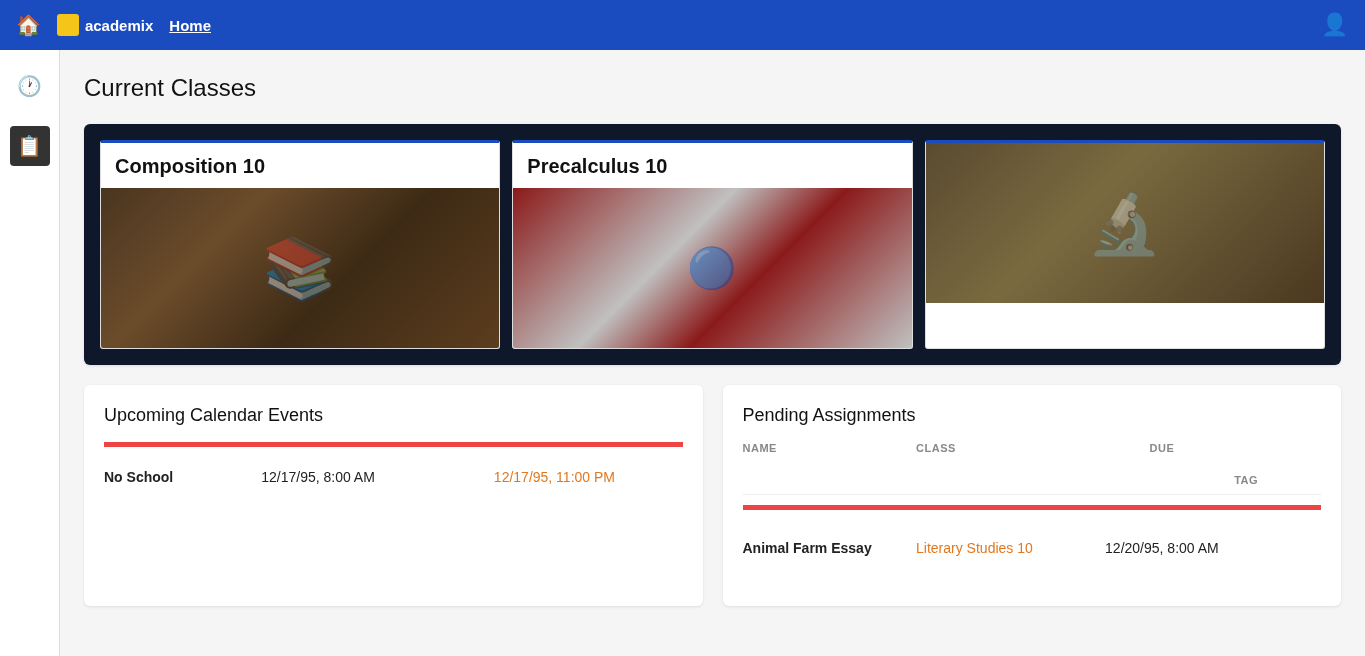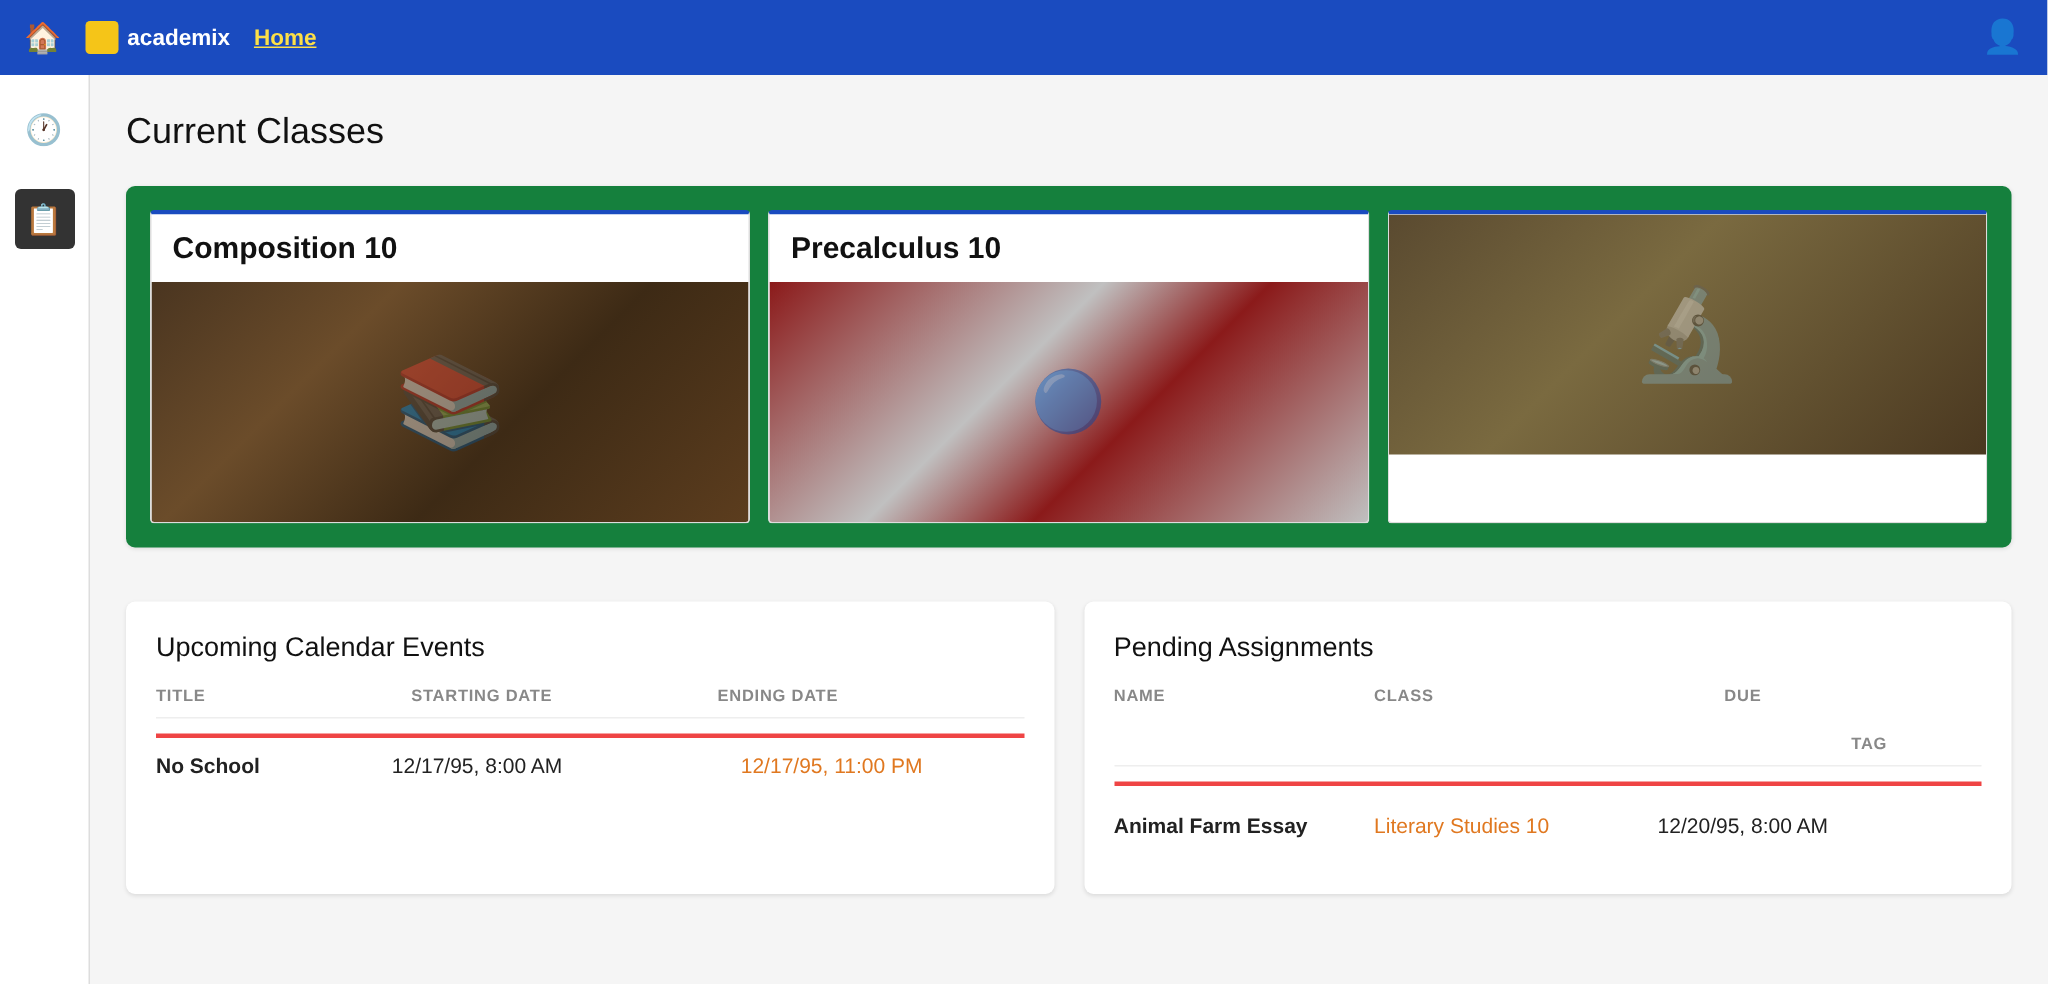--- a/index.html
+++ b/index.html
@@ -29,21 +29,21 @@
       height: 22px;
       background: #f5c518;
       border-radius: 3px;
     }
     .navbar-logo-text {
       color: white;
       font-size: 15px;
       font-weight: 600;
     }
     .navbar-link {
-      color: #fde047;
+      color: #ffffff;
       font-size: 15px;
       font-weight: 700;
       text-decoration: underline;
       cursor: pointer;
     }
     .navbar-spacer { flex: 1; }
     .navbar-user-icon {
       color: white;
       font-size: 22px;
       cursor: pointer;
@@ -91,25 +91,25 @@
 
     
     .section-title {
       font-size: 24px;
       font-weight: 400;
       margin-bottom: 22px;
       color: #111;
     }
 
     .classes-container {
-      background: #15803d;
+      background: #0f172a;
       border-radius: 6px;
       padding: 16px;
       box-shadow: 0 1px 3px rgba(0,0,0,0.1);
-      margin-bottom: 36px;
+      margin-bottom: 20px;
     }
 
     .class-cards {
       display: flex;
       gap: 12px;
       overflow-x: auto;
     }
 
     .class-card {
       flex: 1;
@@ -229,22 +229,22 @@
       font-size: 11px;
       font-weight: 700;
       color: #888;
       text-transform: uppercase;
       letter-spacing: 0.5px;
     }
 
     .table-row {
       display: flex;
       align-items: center;
-      padding: 10px 0;
-      border-top: 3px solid #ef4444;
+      padding: 22px 0;
+      border-top: 5px solid #ef4444;
     }
 
     .table-cell {
       font-size: 14px;
       color: #222;
     }
 
     
     .col-title { flex: 1; }
     .col-start { flex: 1.2; }
@@ -310,25 +310,20 @@
           <div class="class-card-image img-science"></div>
         </div>
 
       </div>
     </div>
 
     <div class="bottom-panels">
 
       <div class="panel">
         <div class="panel-title">Upcoming Calendar Events</div>
-        <div class="table-header">
-          <span class="table-header-cell col-title">TITLE</span>
-          <span class="table-header-cell col-start">STARTING DATE</span>
-          <span class="table-header-cell col-end">ENDING DATE</span>
-        </div>
         <div class="table-row">
           <span class="table-cell col-title"><strong>No School</strong></span>
           <span class="table-cell col-start">12/17/95, 8:00 AM</span>
           <span class="table-cell col-end date-orange">12/17/95, 11:00 PM</span>
         </div>
       </div>
 
       <div class="panel">
         <div class="panel-title">Pending Assignments</div>
         <div class="table-header">

